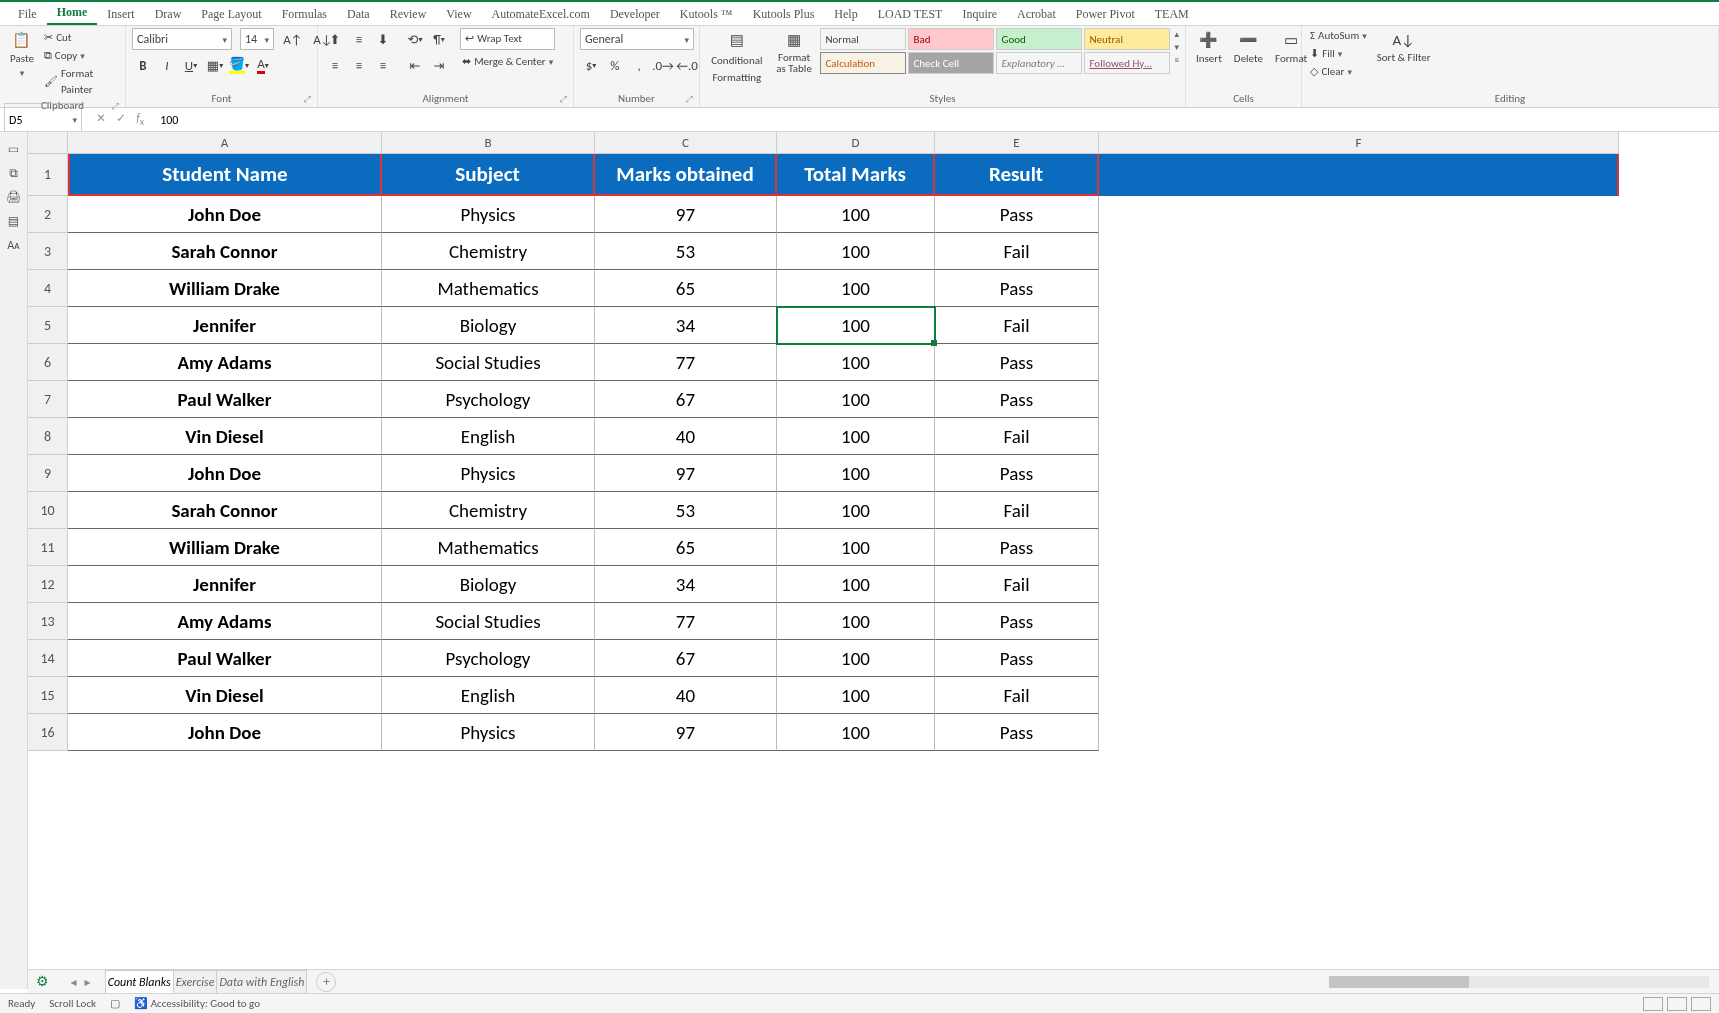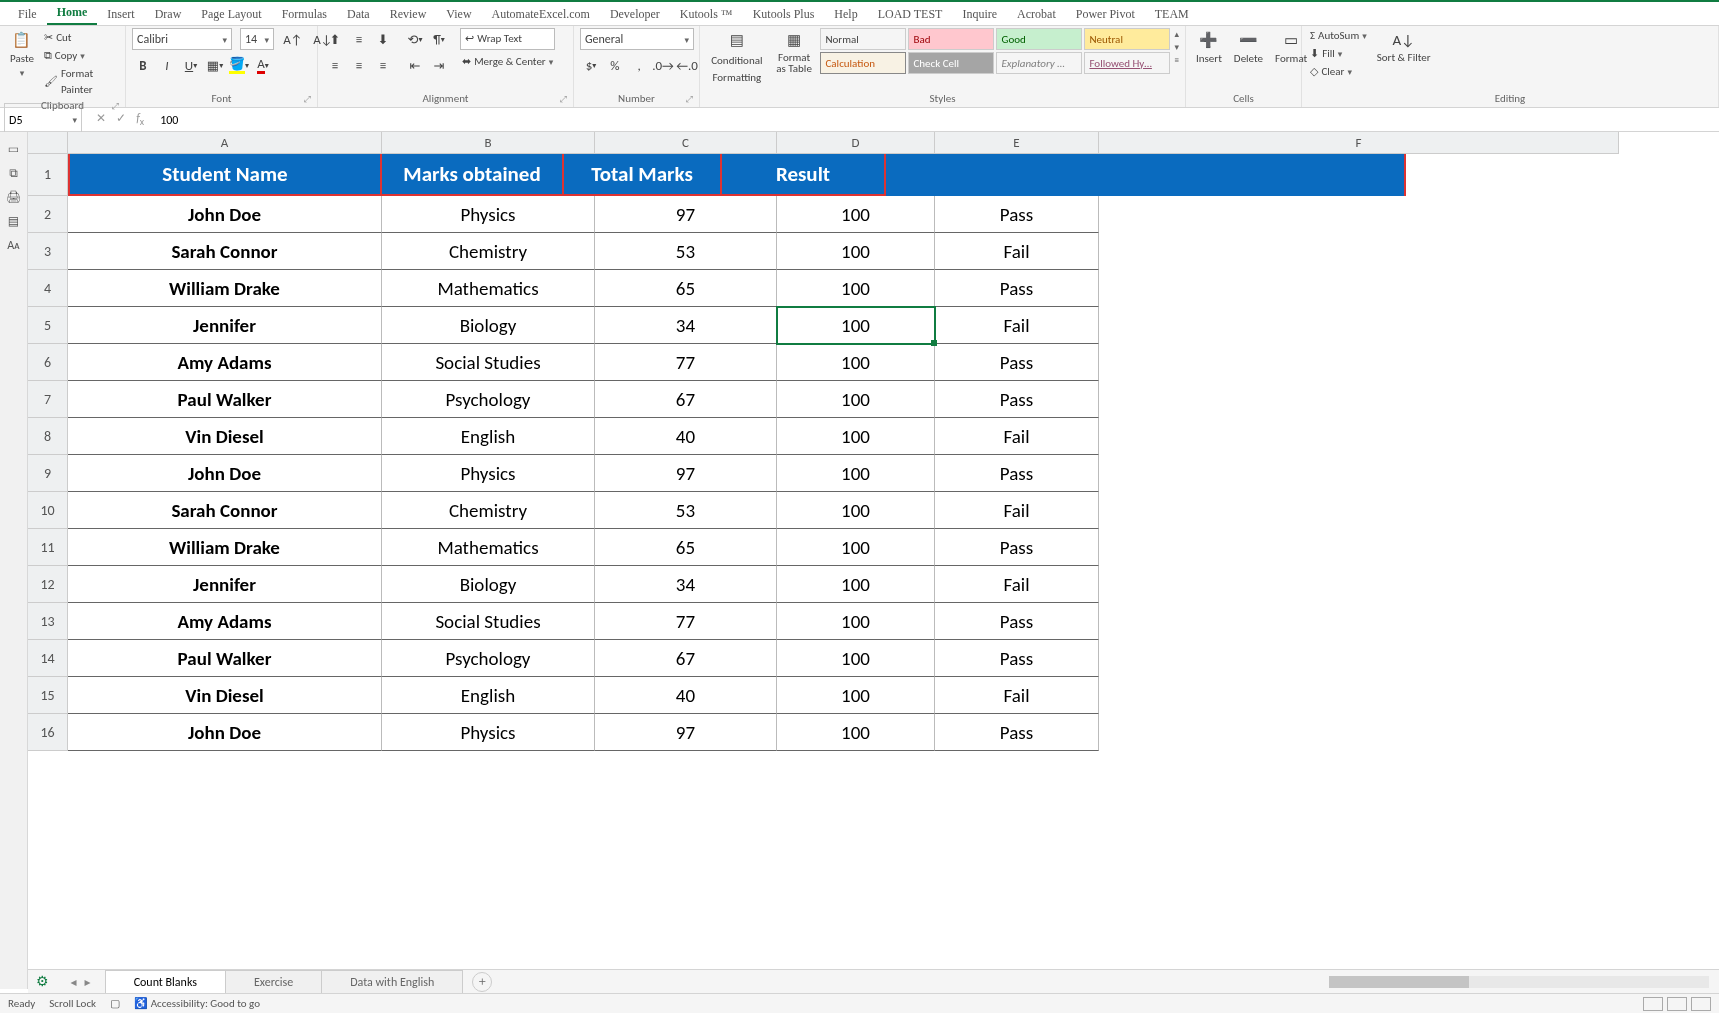--- a/index.html
+++ b/index.html
@@ -55,21 +55,21 @@
 .trow.hdr .tcell { background:#0a6bbf; color:#fff; font-weight:600; font-size:21px; border-right:2px solid #d33; border-bottom:2px solid #d33; }
 .trow.hdr .tcell:first-child { border-left:2px solid #d33; }
 .tcell.bold { font-weight:600; }
 .tcell.sel { outline:2px solid #107c41; outline-offset:-1px; background:#fff; position:relative; z-index:2; }
 .tcell.sel::after { content:""; position:absolute; right:-3px; bottom:-3px; width:6px; height:6px; background:#107c41; }
 .blankcol { border-right:none; border-bottom:none; }
 
 
 .sheet-tabs { position:absolute; left:28px; right:0; bottom:20px; height:24px; background:#f5f5f5; border-top:1px solid #d4d4d4; display:flex; align-items:center; font-size:12px; }
 .s-nav { display:flex; gap:8px; padding:0 14px; color:#888; }
-.stab { padding:4px 28px; border:1px solid #ccc; border-bottom:none; background:#fff; cursor:pointer; margin-right:-1px; }
+.stab { padding:4px 2px; border:1px solid #ccc; border-bottom:none; background:#fff; cursor:pointer; margin-right:-1px;font-style:italic; }
 .stab.inactive { background:#f0f0f0; color:#666; }
 .s-add { width:20px; height:20px; border:1px solid #ccc; border-radius:50%; display:flex; align-items:center; justify-content:center; margin-left:10px; cursor:pointer; color:#666; }
 .hscroll-track { flex:1; max-width:380px; height:12px; background:#e8e8e8; margin-left:auto; margin-right:10px; position:relative; }
 .hscroll-thumb { position:absolute; left:0; top:0; height:100%; width:140px; background:#c4c4c4; }
 
 
 .status { position:absolute; left:0; right:0; bottom:0; height:20px; background:#f5f5f5; border-top:1px solid #d4d4d4; display:flex; align-items:center; font-size:11px; color:#555; padding:0 8px; gap:14px; }
 .status .viewbtns { margin-left:auto; display:flex; gap:4px; }
 .status .vb { width:20px; height:14px; border:1px solid #aaa; cursor:pointer; }
 
@@ -346,20 +346,21 @@
       <div>11</div>
       <div>12</div>
       <div>13</div>
       <div>14</div>
       <div>15</div>
       <div>16</div>
     </div>
   <div class="cells" id="cells">
       <div class="trow hdr">
         <div class="tcell cw-A">Student Name</div>
+        <div class="tcell cw-B">Subject</div>
         <div class="tcell cw-C">Marks obtained</div>
         <div class="tcell cw-D">Total Marks</div>
         <div class="tcell cw-E">Result</div>
         <div class="tcell cw-F blankcol" style="border-bottom: none;"></div>
       </div>
       <div class="trow">
         <div class="tcell cw-A bold">John Doe</div>
         <div class="tcell cw-B">Physics</div>
         <div class="tcell cw-C">97</div>
         <div class="tcell cw-D">100</div>

